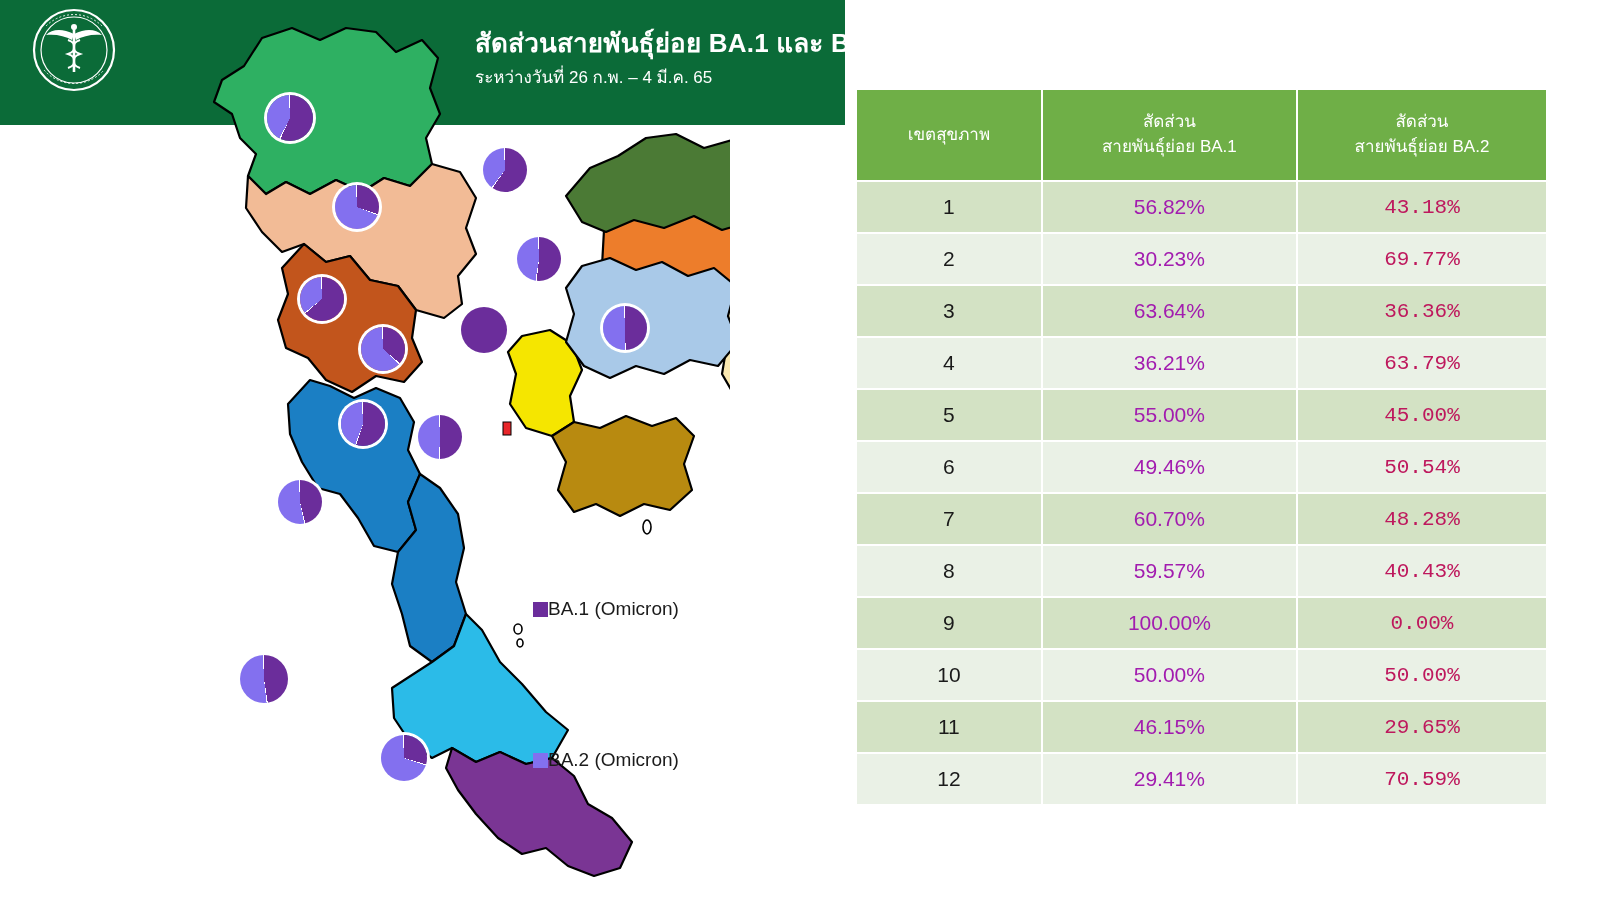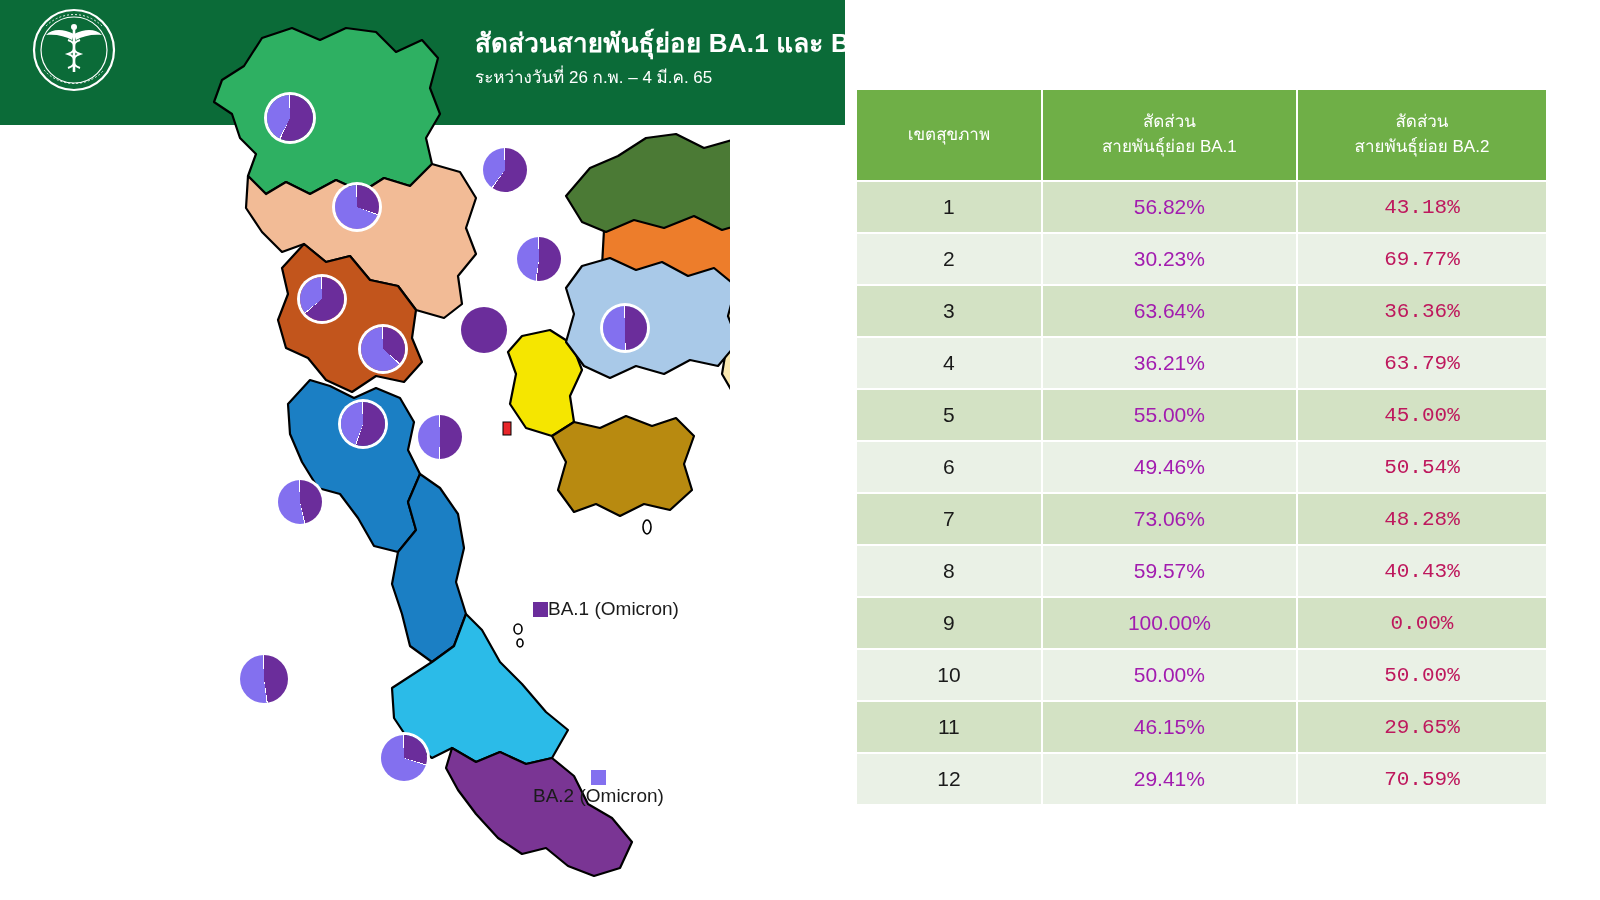--- a/index.html
+++ b/index.html
@@ -169,21 +169,21 @@
       <div class="pie" style="left: 418px; top: 415px; width: 44px; height: 44px; background: conic-gradient(rgb(107, 45, 155) 0deg, rgb(107, 45, 155) 180deg, rgb(255, 255, 255) 180deg, rgb(255, 255, 255) 183deg, rgb(131, 112, 239) 183deg, rgb(131, 112, 239) 357deg, rgb(255, 255, 255) 357deg, rgb(255, 255, 255) 360deg);"></div>
       <div class="pie" style="left: 278px; top: 480px; width: 44px; height: 44px; background: conic-gradient(rgb(107, 45, 155) 0deg, rgb(107, 45, 155) 166.14deg, rgb(255, 255, 255) 166.14deg, rgb(255, 255, 255) 169.14deg, rgb(131, 112, 239) 169.14deg, rgb(131, 112, 239) 357deg, rgb(255, 255, 255) 357deg, rgb(255, 255, 255) 360deg);"></div>
       <div class="pie" style="left: 381px; top: 735px; width: 46px; height: 46px; background: conic-gradient(rgb(107, 45, 155) 0deg, rgb(107, 45, 155) 105.876deg, rgb(255, 255, 255) 105.876deg, rgb(255, 255, 255) 108.876deg, rgb(131, 112, 239) 108.876deg, rgb(131, 112, 239) 357deg, rgb(255, 255, 255) 357deg, rgb(255, 255, 255) 360deg);"></div>
       <div class="pie" style="left: 240px; top: 655px; width: 48px; height: 48px; background: conic-gradient(rgb(107, 45, 155) 0deg, rgb(107, 45, 155) 170.928deg, rgb(255, 255, 255) 170.928deg, rgb(255, 255, 255) 173.928deg, rgb(131, 112, 239) 173.928deg, rgb(131, 112, 239) 357deg, rgb(255, 255, 255) 357deg, rgb(255, 255, 255) 360deg);"></div>
     </div>
 
   <div class="legend-item" style="left:533px; top:598px;">
     <span class="legend-sw" style="background:#6b2d9b"></span>
     <span class="legend-lb">BA.1 (Omicron)</span>
   </div>
-  <div class="legend-item" style="left:533px; top:770px;flex-direction:column;">
+  <div class="legend-item" style="left:533px; top:749px;">
     <span class="legend-sw" style="background:#8370ef"></span>
     <span class="legend-lb">BA.2 (Omicron)</span>
   </div>
 
   <div class="table-wrap">
     <table class="data">
       <thead>
         <tr>
           <th>
             <span class="ln">เขตสุขภาพ</span>
@@ -224,21 +224,21 @@
             <td class="ba1">55.00%</td>
             <td class="ba2">45.00%</td>
           </tr>
           <tr class="even">
             <td class="zone">6</td>
             <td class="ba1">49.46%</td>
             <td class="ba2">50.54%</td>
           </tr>
           <tr class="odd">
             <td class="zone">7</td>
-            <td class="ba1">73.06%</td>
+            <td class="ba1">60.70%</td>
             <td class="ba2">48.28%</td>
           </tr>
           <tr class="even">
             <td class="zone">8</td>
             <td class="ba1">59.57%</td>
             <td class="ba2">40.43%</td>
           </tr>
           <tr class="odd">
             <td class="zone">9</td>
             <td class="ba1">100.00%</td>

